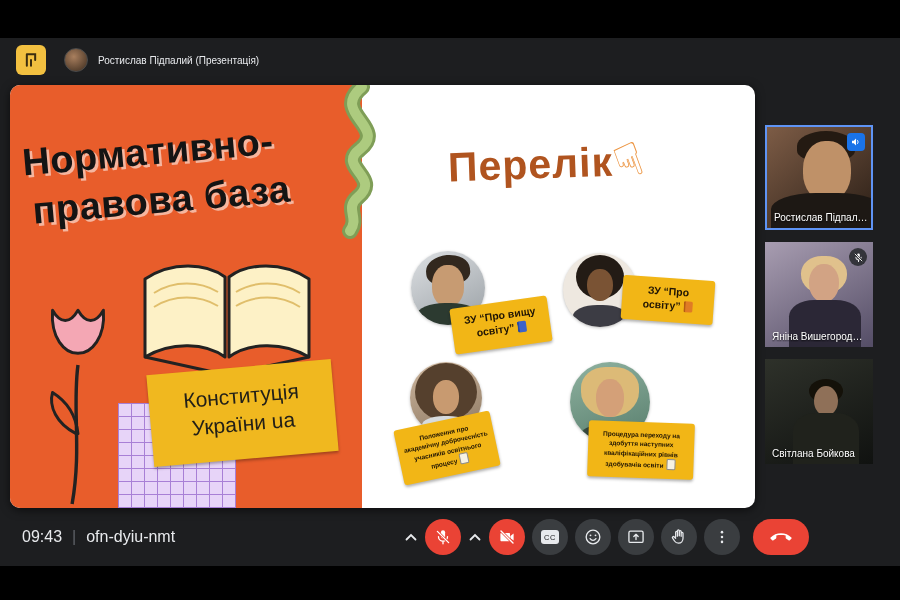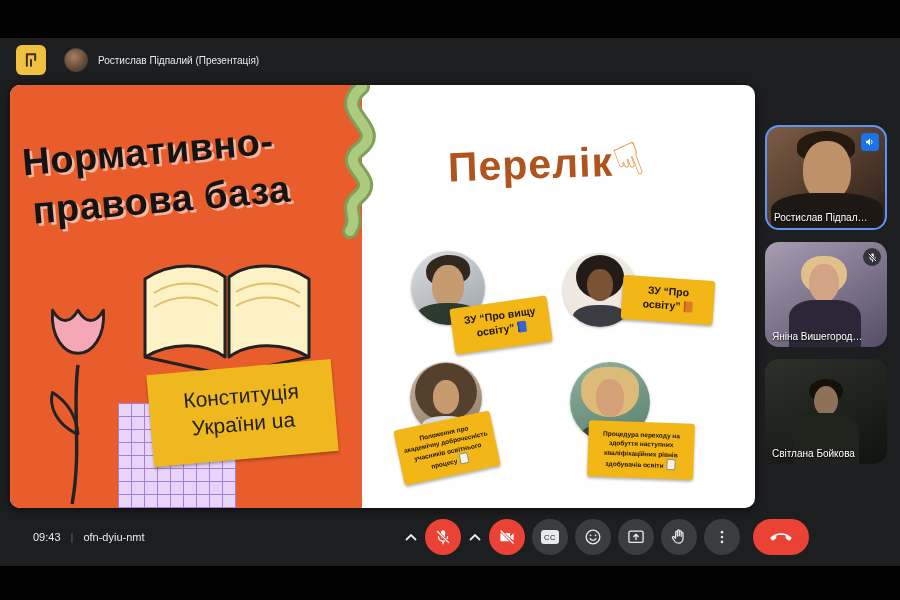--- a/index.html
+++ b/index.html
@@ -59,41 +59,41 @@
   .n2 { left:612px; top:193px; width:92px; height:44px; transform:rotate(4deg); font-size:10.5px; font-weight:bold; padding:7px 5px; line-height:1.3; }
   .n3 { left:388px; top:335px; width:98px; height:56px; transform:rotate(-12deg); font-size:6.5px; font-weight:bold; padding:8px 6px; line-height:1.45; }
   .n4 { left:578px; top:337px; width:106px; height:56px; transform:rotate(2deg); font-size:6.5px; font-weight:bold; padding:8px 6px; line-height:1.45; }
   .chip { display:inline-block; width:9px; height:11px; border-radius:1.5px; margin-left:3px; vertical-align:-2px; }
   .chip-blue { background:#3c63c8; border-left:2px solid #2a4a9e; }
   .chip-orange { background:#e07b25; border-left:2px solid #b45c12; }
   .chip-page { background:#f7f2e2; border:1px solid #8c8c8c; }
 
   
   .tiles { position:absolute; left:765px; top:125px; width:122px; display:flex; flex-direction:column; gap:12px; z-index:3; }
-  .tile { position:relative; width:122px; height:105px; border-radius:14px; overflow:hidden; }
+  .tile { position:relative; width:108px; height:105px; border-radius:0; overflow:hidden; }
   .tile .hair,.tile .face,.tile .torso { position:absolute; }
   .t1 { border:2px solid #5f94f5; background:linear-gradient(140deg,#7d5c46,#2a1e16); }
   .t1 .hair { left:30px; top:4px; width:58px; height:30px; background:#241a12; border-radius:50% 50% 35% 35%; }
   .t1 .face { left:36px; top:14px; width:48px; height:60px; background:#bf9168; border-radius:46%; }
   .t1 .torso { left:4px; top:66px; width:112px; height:40px; background:#1d1814; border-radius:40% 40% 0 0; }
   .t2 { background:linear-gradient(155deg,#2e312a,#101210); }
   .t2 .hair { left:44px; top:20px; width:34px; height:24px; background:#141109; border-radius:50%; }
   .t2 .face { left:49px; top:27px; width:24px; height:30px; background:#8f7058; border-radius:50%; }
   .t2 .torso { left:28px; top:54px; width:66px; height:51px; background:#20221c; border-radius:35% 35% 0 0; }
   .t3 { background:linear-gradient(150deg,#a89db1,#544d66); }
   .t3 .hair { left:36px; top:14px; width:46px; height:38px; background:#e0c18c; border-radius:50% 50% 55% 55%; }
   .t3 .face { left:44px; top:22px; width:30px; height:38px; background:#d2a384; border-radius:48%; }
   .t3 .torso { left:24px; top:58px; width:72px; height:47px; background:#2b2736; border-radius:35% 35% 0 0; }
   .tname { position:absolute; left:7px; bottom:5px; color:#fff; font-size:10px; max-width:108px; white-space:nowrap; overflow:hidden; text-shadow:0 1px 2px rgba(0,0,0,.9); }
   .speaker-badge { position:absolute; top:6px; right:6px; width:18px; height:18px; border-radius:4px; background:#1a73e8; display:flex; align-items:center; justify-content:center; }
   .muted-badge { position:absolute; top:6px; right:6px; width:18px; height:18px; border-radius:50%; background:rgba(38,40,43,.85); display:flex; align-items:center; justify-content:center; }
 
   
   .bottombar { position:absolute; left:0; top:508px; width:900px; height:58px; z-index:4; }
-  .meeting-info { position:absolute; left:33px; top:50%; transform:translateY(-50%); display:flex; align-items:center; gap:10px; color:#e8eaed; font-size:11px; }
+  .meeting-info { position:absolute; left:22px; top:50%; transform:translateY(-50%); display:flex; align-items:center; gap:10px; color:#e8eaed; font-size:16px; }
   .sep { color:#5f6368; }
   .controls { position:absolute; left:404px; top:50%; transform:translateY(-50%); display:flex; align-items:center; gap:7px; }
   button { border:none; background:transparent; padding:0; display:flex; align-items:center; justify-content:center; }
   .chev { width:14px; height:30px; }
   .ctl { width:36px; height:36px; border-radius:50%; }
   .red { background:#ea4335; }
   .dark { background:#3a3d40; }
   .ccbox { background:#e8eaed; color:#202124; font-size:7.5px; font-weight:normal; padding:2.5px 3.5px; border-radius:3px; letter-spacing:.5px; }
   .endcall { width:56px; height:36px; border-radius:18px; background:#ea4335; margin-left:6px; }
 

